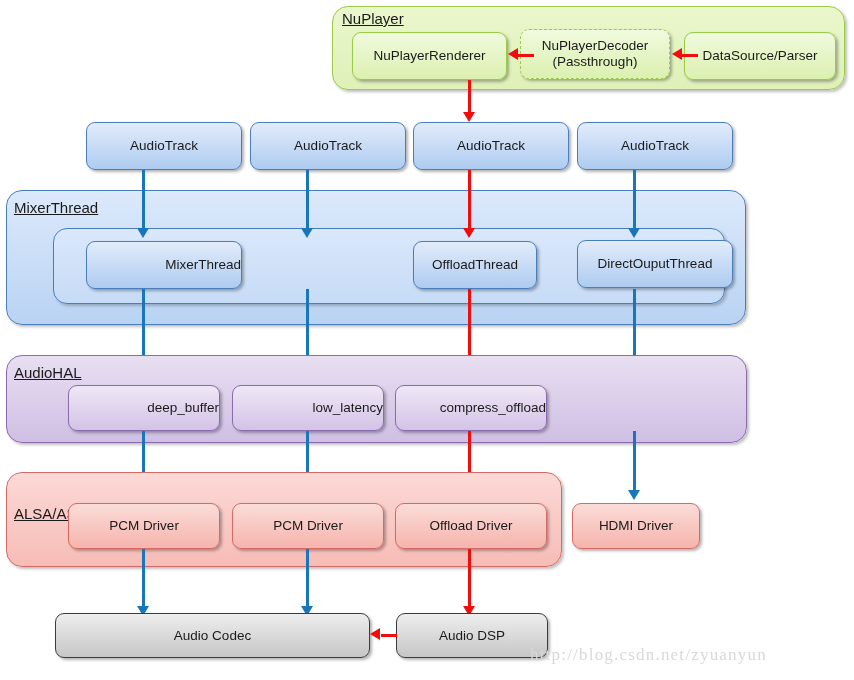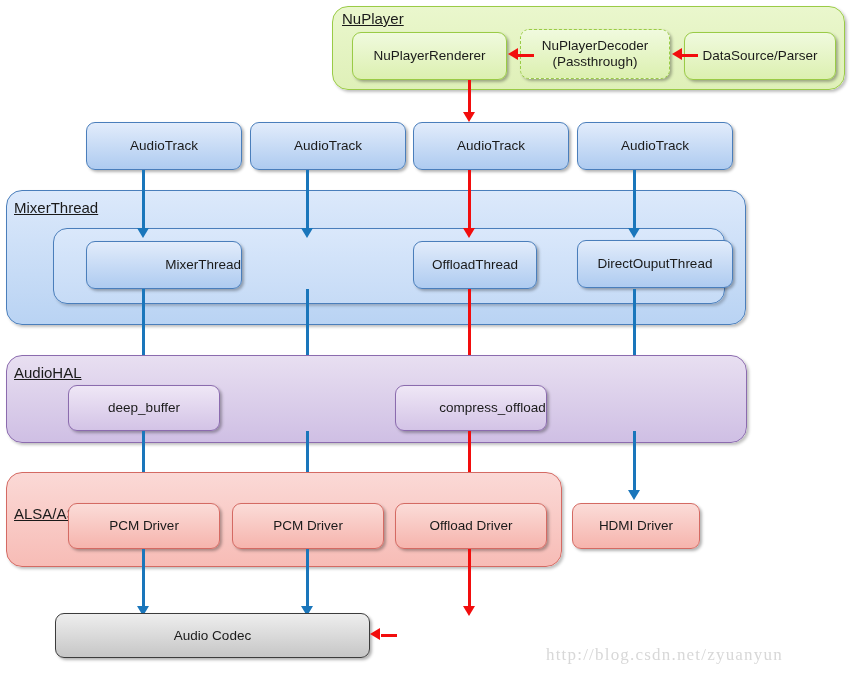--- a/index.html
+++ b/index.html
@@ -76,20 +76,21 @@
     margin-left:20px;
   }
 
   .purple-group{
     background:linear-gradient(180deg,#e8dff1 0%,#cfbfe4 100%);
     border:1.3px solid #8b6bae;
   }
   .purple-node{
     background:linear-gradient(180deg,#efe7f6 0%,#d3c3e6 100%);
     border:1.3px solid #8b6bae;
+    justify-content:flex-end;
   }
 
   .red-group{
     background:linear-gradient(180deg,#fbd9d6 0%,#f7bcb6 100%);
     border:1.3px solid #d46a63;
   }
   .red-node{
     background:linear-gradient(180deg,#fbdcd8 0%,#f6b4ad 100%);
     border:1.3px solid #d46a63;
   }
@@ -228,20 +229,23 @@
     <div class="vline blue-ln" style="left:633px;top:289px;height:85px;"></div>
     <div class="arrow-down blue-ar" style="left:628px;top:371px;"></div>
   </div>
 
   <div class="group purple-group" style="left:6px;top:355px;width:741px;height:88px;"></div>
   <div class="group-label" style="left:14px;top:364px;">AudioHAL</div>
 
   <div class="node purple-node" style="left:68px;top:385px;width:152px;height:46px;">
     <span>deep_buffer</span>
   </div>
+  <div class="node purple-node" style="left:232px;top:385px;width:152px;height:46px;">
+    <span>low_latency</span>
+  </div>
   <div class="node purple-node" style="left:395px;top:385px;width:152px;height:46px;padding-left:43px;">
     <span>compress_offload</span>
   </div>
 
   <div class="conn">
     <div class="vline blue-ln" style="left:142px;top:431px;height:63px;"></div>
     <div class="arrow-down blue-ar" style="left:137px;top:490px;"></div>
   </div>
   <div class="conn">
     <div class="vline blue-ln" style="left:306px;top:431px;height:63px;"></div>
@@ -281,21 +285,24 @@
     <div class="arrow-down blue-ar" style="left:301px;top:606px;"></div>
   </div>
   <div class="conn">
     <div class="vline red-ln" style="left:468px;top:549px;height:60px;"></div>
     <div class="arrow-down red-ar" style="left:463px;top:606px;"></div>
   </div>
 
   <div class="node gray-node" style="left:55px;top:613px;width:315px;height:45px;">
     <span>Audio Codec</span>
   </div>
+  <div class="node gray-node" style="left:396px;top:613px;width:152px;height:45px;">
+    <span>Audio DSP</span>
+  </div>
 
   <div class="conn">
     <div class="hline red-ln" style="left:381px;top:634px;width:16px;"></div>
     <div class="arrow-left red-ar" style="left:370px;top:628px;"></div>
   </div>
 
-  <div class="watermark" style="left:546px;top:645px;">http://blog.csdn.net/zyuanyun</div>
+  <div class="watermark" style="left:530px;top:645px;">http://blog.csdn.net/zyuanyun</div>
 
 </div>
 
 </body></html>

